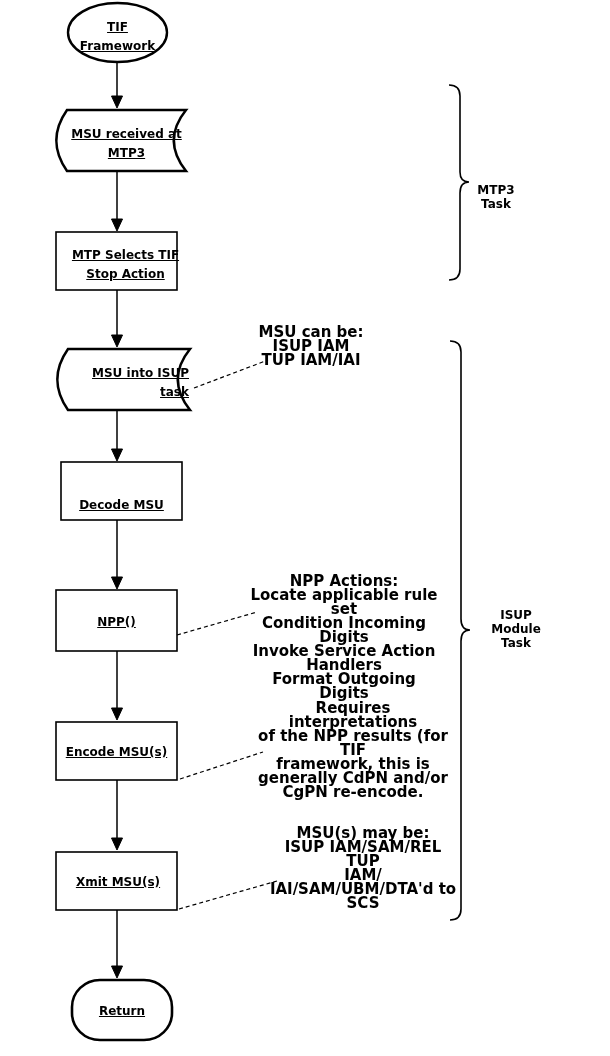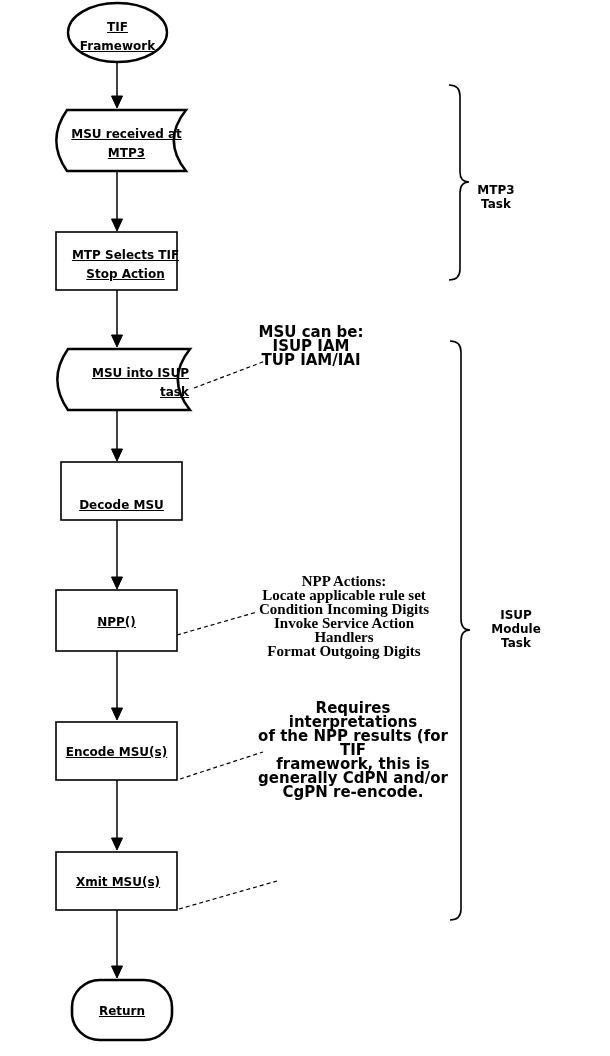--- a/index.html
+++ b/index.html
@@ -78,31 +78,36 @@
 task</div>
   <div class="lbl node-lbl" style="left:61px;  top:496px;   width:121px;">Decode MSU</div>
   <div class="lbl node-lbl" style="left:56px;  top:613px;   width:121px;">NPP()</div>
   <div class="lbl node-lbl" style="left:56px;  top:743px;   width:121px;">Encode MSU(s)</div>
   <div class="lbl node-lbl" style="left:56px;  top:873px;   width:124px;">Xmit MSU(s)</div>
   <div class="lbl node-lbl" style="left:72px;  top:1002px;  width:100px;">Return</div>
 
   <div class="lbl ann-lbl" style="left:231px; top:325px; width:160px;">MSU can be:
 ISUP IAM
 TUP IAM/IAI</div>
-  <div class="lbl ann-lbl" style="left:249px; top:574px; width:190px;font-family:Liberation Serif, serif;">NPP Actions:
+  <div class="lbl ann-lbl" style="left:249px; top:574px; width:190px;">NPP Actions:
 Locate applicable rule set
 Condition Incoming Digits
 Invoke Service Action
 Handlers
 Format Outgoing Digits</div>
   <div class="lbl ann-lbl" style="left:254px; top:701px; width:198px;">Requires interpretations
 of the NPP results (for TIF
 framework, this is
 generally CdPN and/or
 CgPN re-encode.</div>
+  <div class="lbl ann-lbl" style="left:268px; top:826px; width:190px;">MSU(s) may be:
+ISUP IAM/SAM/REL TUP
+IAM/
+IAI/SAM/UBM/DTA'd to
+SCS</div>
 
   <div class="lbl brace-lbl" style="left:456px; top:183px; width:80px;">MTP3
 Task</div>
   <div class="lbl brace-lbl" style="left:466px; top:608px; width:100px;">ISUP
 Module
 Task</div>
 
 </div>
 
 </body></html>

